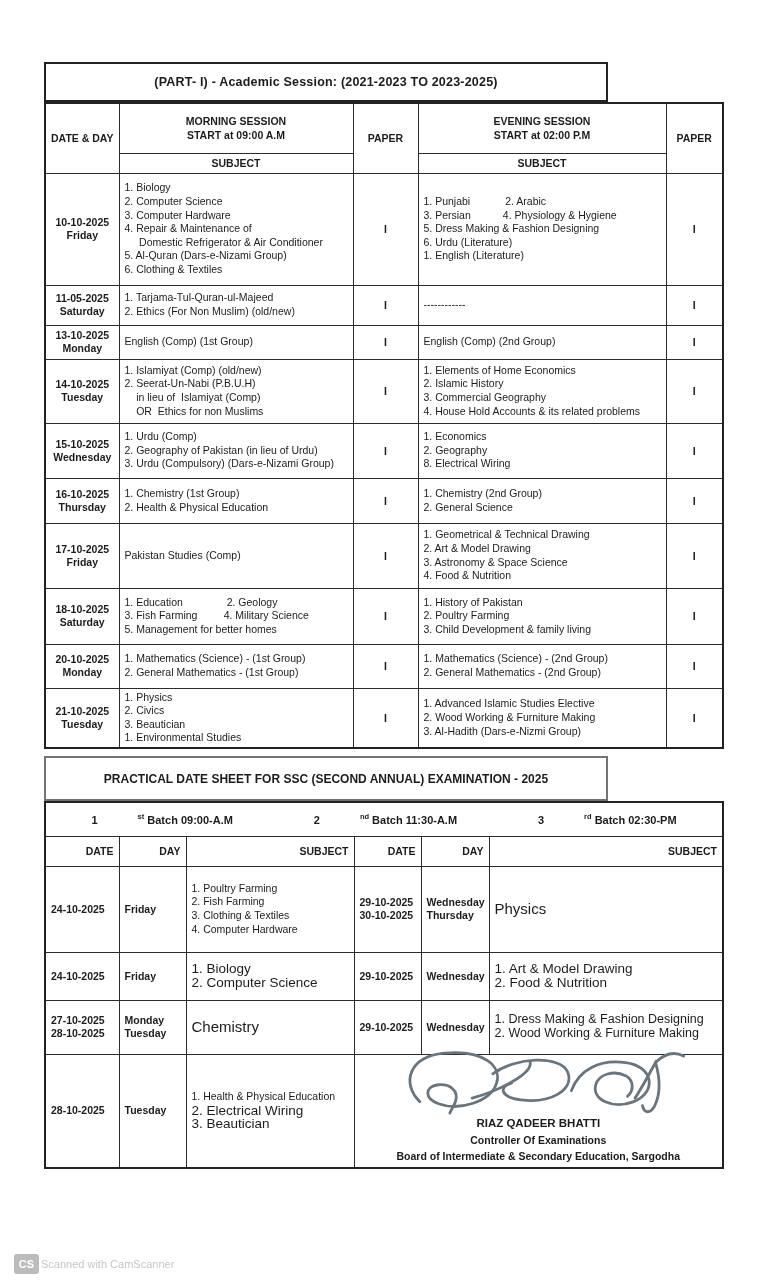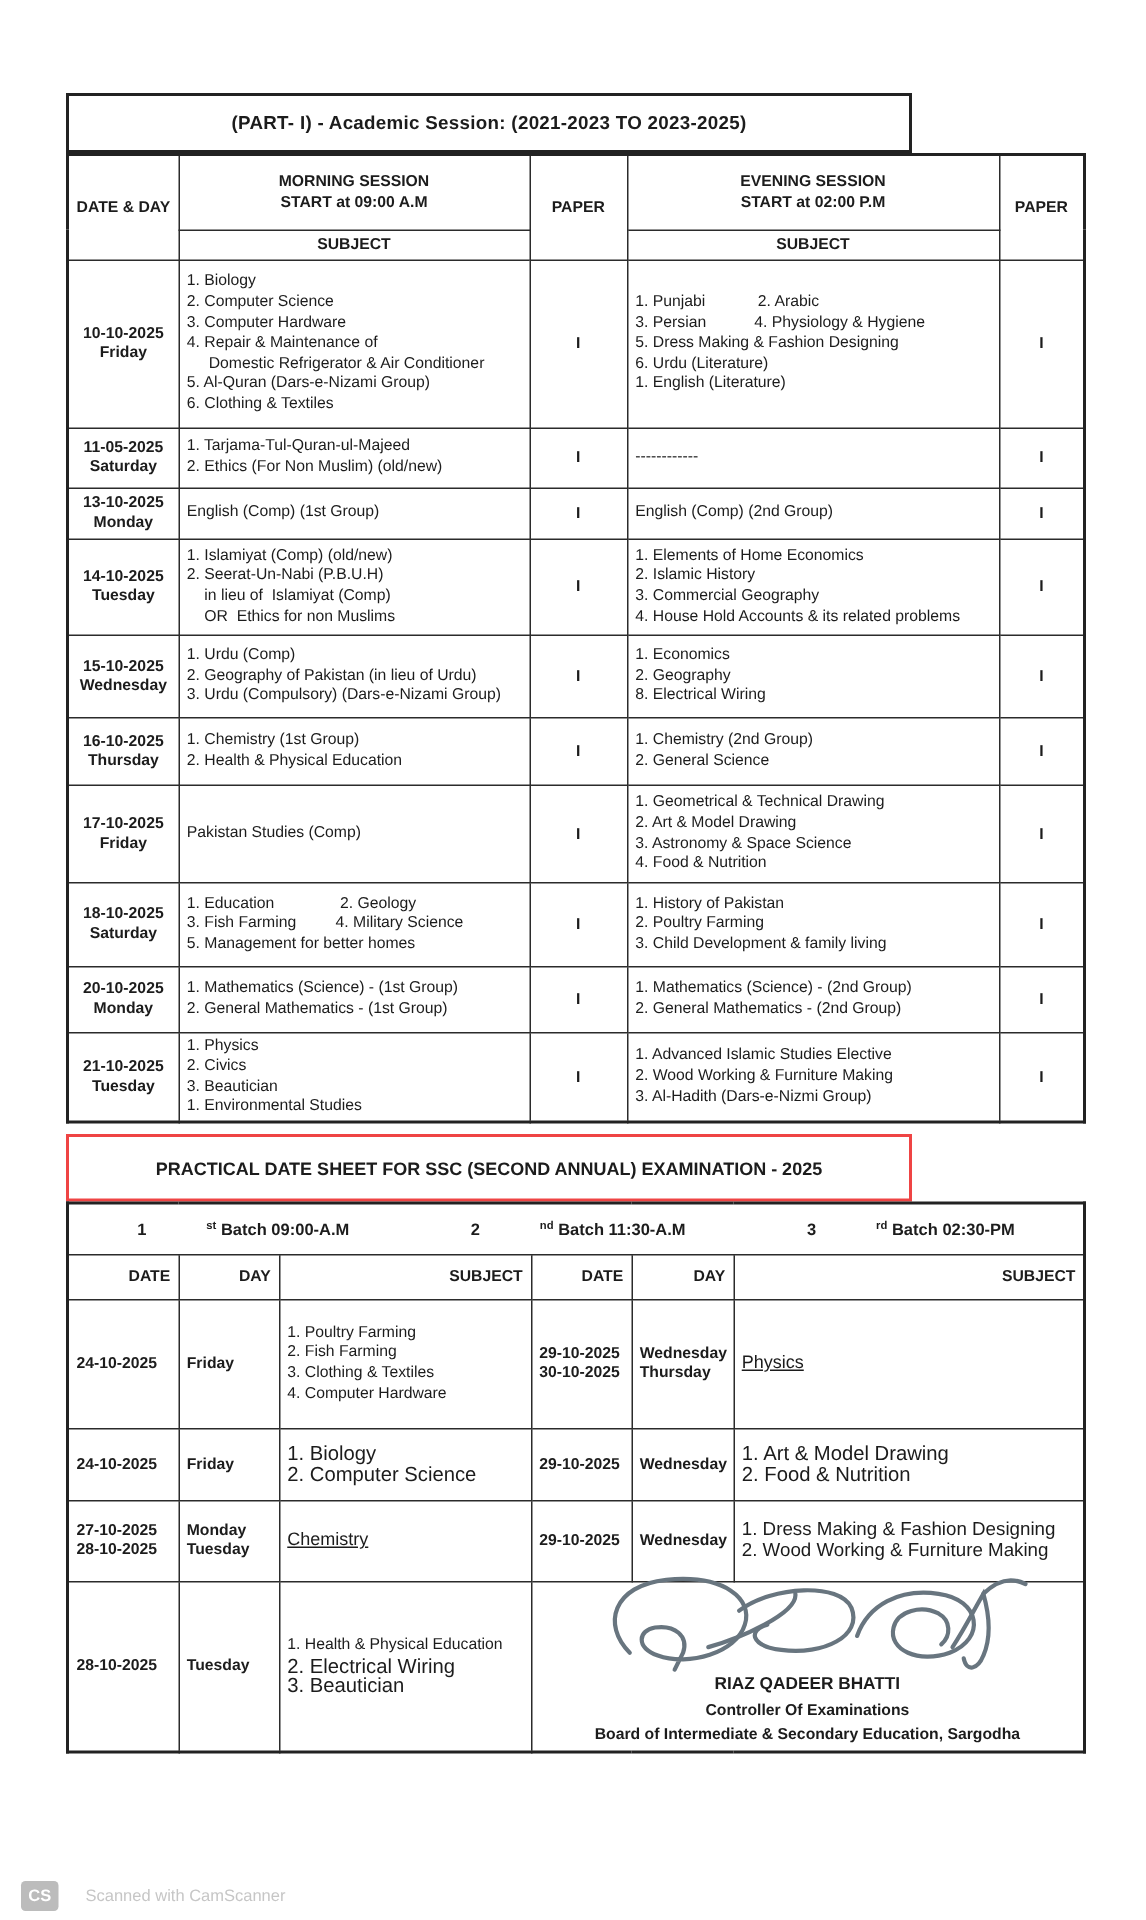--- a/index.html
+++ b/index.html
@@ -25,44 +25,44 @@
   .sess-th div { line-height:14px; }
   .subject-th { height:20px; }
 
   .date-cell { text-align:center; font-weight:bold; font-size:10.5px; vertical-align:middle; }
   .date-cell div { line-height:13px; }
   .subject-cell { font-size:10.5px; vertical-align:middle; }
   .subject-cell div { line-height:13.6px; white-space:pre-wrap; }
   .paper-cell { text-align:center; font-weight:bold; font-size:10.5px; vertical-align:middle; }
 
   .practical-title-box {
-    margin-top:7px; border:2px solid #ef4444; height:45px; display:flex;
+    margin-top:7px; border:2px solid #737373; height:45px; display:flex;
     align-items:center; justify-content:center; font-weight:bold; font-size:12px;
   }
   .batch-td { height:34px; }
   .batch-flex { display:flex; justify-content:space-around; align-items:center; font-weight:bold; font-size:11px; }
   .batch-flex sup { font-size:7.5px;padding-left:40px; }
   .prac thead th { font-weight:bold; font-size:10.5px; text-align:right; height:30px; }
 
   .pdate-cell, .pday-cell { font-weight:bold; font-size:10.5px; vertical-align:middle; padding-left:6px; }
   .pdate-cell div, .pday-cell div { line-height:13px; }
   .prac-subject { vertical-align:middle; padding-left:8px; }
   .sz-n  { font-size:10.5px; line-height:14px; }
   .sz-md { font-size:12.5px; line-height:17px; }
   .sz-lg { font-size:13.5px; line-height:18px; }
-  .sz-xl { font-size:12px;   line-height:19px;text-decoration:underline; }
+  .sz-xl { font-size:15px;   line-height:19px; }
 
   .sig-cell { position:relative; vertical-align:top; overflow:visible; }
   .sig-svg { position:absolute; top:-18px; left:48px; }
   .sig-block { margin-top:58px; text-align:center; }
   .sig-name { font-weight:bold; font-size:11.5px; line-height:17px; }
   .sig-title { font-weight:bold; font-size:10.5px; line-height:16px; }
   .sig-org { font-weight:bold; font-size:10.5px; line-height:17px; }
 
-  .watermark { position:absolute; left:14px; bottom:6px; display:flex; align-items:center; gap:18px; }
+  .watermark { position:absolute; left:14px; bottom:6px; display:flex; align-items:center; gap:2px; }
   .cs-badge {
     display:inline-flex; align-items:center; justify-content:center;
     width:25px; height:20px; background:#bcbcbc; color:#ffffff;
     font-weight:bold; font-size:11px; border-radius:3px;
   }
   .wm-text { color:#c6c6c6; font-size:11px; }
 </style>
 </head>
 <body>
 

